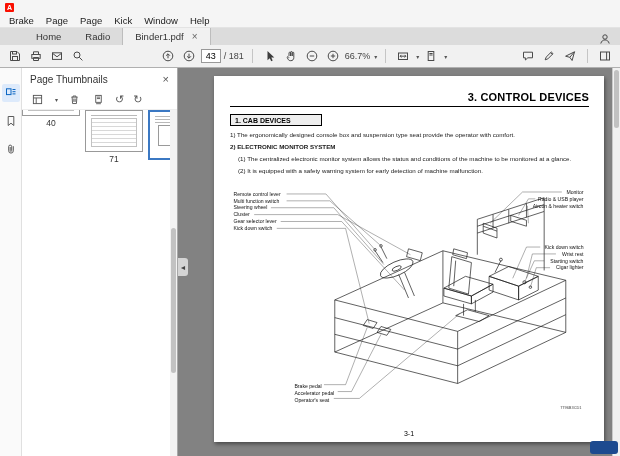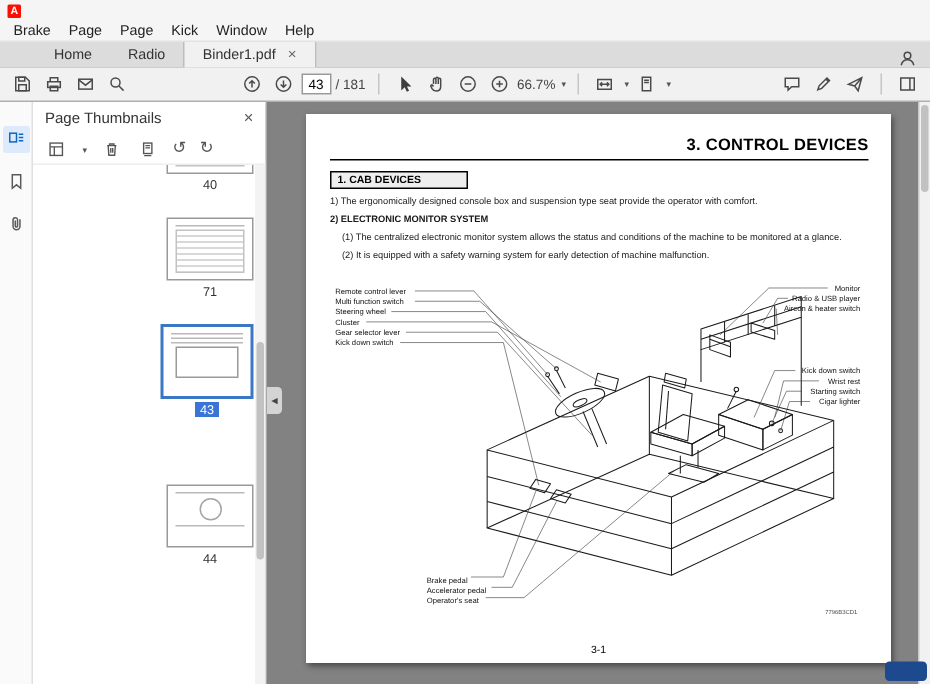--- a/index.html
+++ b/index.html
@@ -43,21 +43,21 @@
   .rail-btn.active svg { stroke:#0c66c2; }
 
   .thumb-panel { width:156px; background:#ffffff; border-right:1px solid #a8a8a8; display:flex; flex-direction:column; }
   .panel-header { height:22px; display:flex; align-items:center; padding:0 8px; font-size:10px; color:#333; }
   .panel-header .x { margin-left:auto; color:#555; font-size:11px; }
   .panel-tools { height:20px; display:flex; align-items:center; gap:9px; padding-left:8px; border-bottom:1px solid #eee; }
   .panel-tools .tb-btn { width:15px; height:15px; }
   .panel-tools svg { stroke:#555; }
   .rot { font-size:11px; color:#555; line-height:1; }
   .thumb-scroll { flex:1; position:relative; overflow:hidden; padding-right:8px; }
-  .thumb-col { display:flex; flex-direction:column; align-items:flex-end; gap:17px; padding-top:0; }
+  .thumb-col { display:flex; flex-direction:row; align-items:flex-start; gap:5px; padding-top:0; }
   .thumb-item { display:flex; flex-direction:column; align-items:center; }
   .thumb { width:58px; height:42px; background:#fff; border:1px solid #999; display:flex; flex-direction:column; padding:2px; }
   .thumb-item.sel .thumb { width:62px; height:50px; border:2px solid #3b78c3; }
   .thumb-num { font-size:8.5px; color:#333; margin-top:2px; padding:0 3px; }
   .thumb-item.sel .thumb-num { background:#3875d6; color:#fff; }
   .t-line { height:1px; background:#b9b9b9; margin:2px 3px 0 3px; }
   .t-grid { flex:1; margin:2px 3px; border:1px solid #c2c2c2;
             background:repeating-linear-gradient(to bottom,#fff 0 3px,#d8d8d8 3px 4px); }
   .t-sketch { height:50%; margin:2px 6px; border:1px solid #9a9a9a; }
   .t-circle { width:15px; height:15px; border:1px solid #a5a5a5; border-radius:50%; margin:3px auto 1px; }
@@ -65,21 +65,21 @@
   .panel-sb .sb-thumb { position:absolute; left:1px; right:1px; top:34%; height:42%; background:#c2c2c2; border-radius:3px; }
 
   .doc-area { flex:1; position:relative; background:#828282; min-width:0; }
   .collapse-btn { position:absolute; left:0; top:190px; width:10px; height:18px; background:#d4d4d4;
                   border-radius:0 3px 3px 0; display:flex; align-items:center; justify-content:center;
                   font-size:7px; color:#444; }
   .main-sb { width:8px; background:#f1f1f1; border-left:1px solid #c9c9c9; position:relative; }
   .main-sb .sb-thumb { position:absolute; left:1px; right:1px; top:2px; height:58px; background:#c1c1c1; border-radius:3px; }
 
   
-  .page { position:absolute; left:26px; top:8px; width:390px; height:366px; background:#fff;
+  .page { position:absolute; left:36px; top:8px; width:390px; height:366px; background:#fff;
           box-shadow:1px 2px 4px rgba(0,0,0,.45); padding:15px 15px 0 16px; }
   .doc-head { border-bottom:1px solid #000; padding-bottom:3px; }
   .doc-heading { font-size:11px; font-weight:bold; color:#000; text-align:right; letter-spacing:.2px; }
   .section-box { display:inline-block; margin-top:7px; border:1px solid #000; background:#eee;
                  font-size:7px; font-weight:bold; padding:1.5px 30px 1.5px 4px; color:#000; }
   .para { font-size:6.2px; line-height:1.32; color:#1a1a1a; margin-top:4px; }
   .lv1 { padding-left:9px; text-indent:-9px; }
   .lv2 { margin-left:8px; padding-left:11px; text-indent:-11px; }
   .bold { font-weight:bold; }
   .figure-svg { display:block; margin-top:5px; width:357px; height:232px; }

